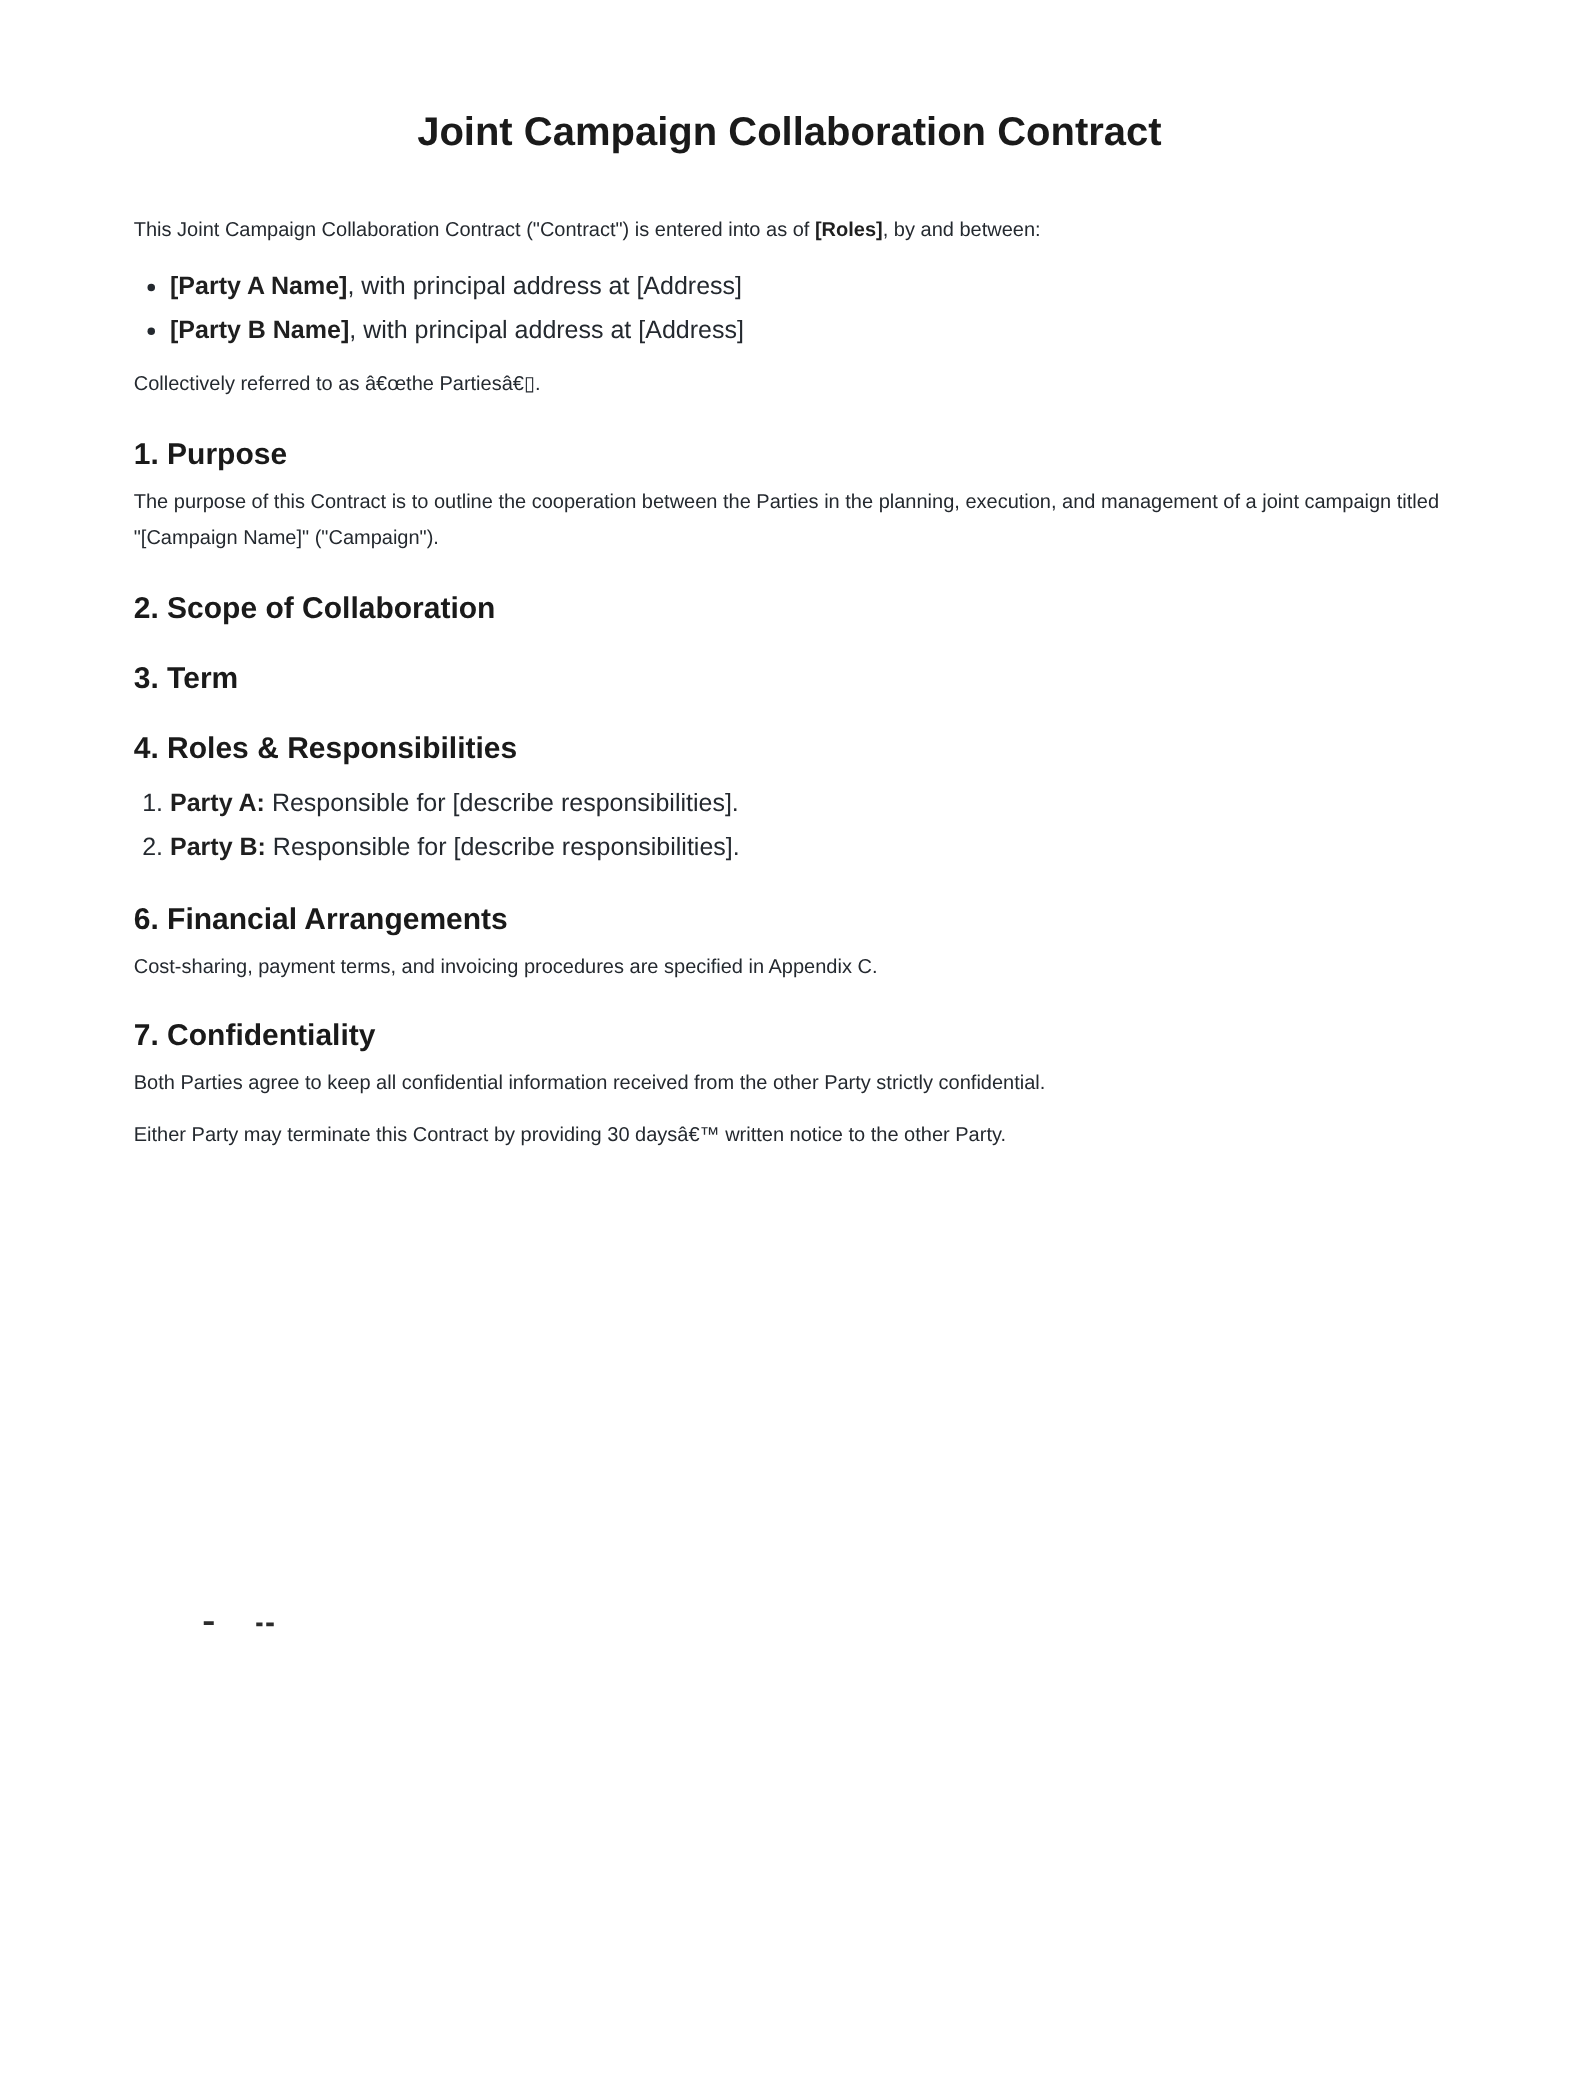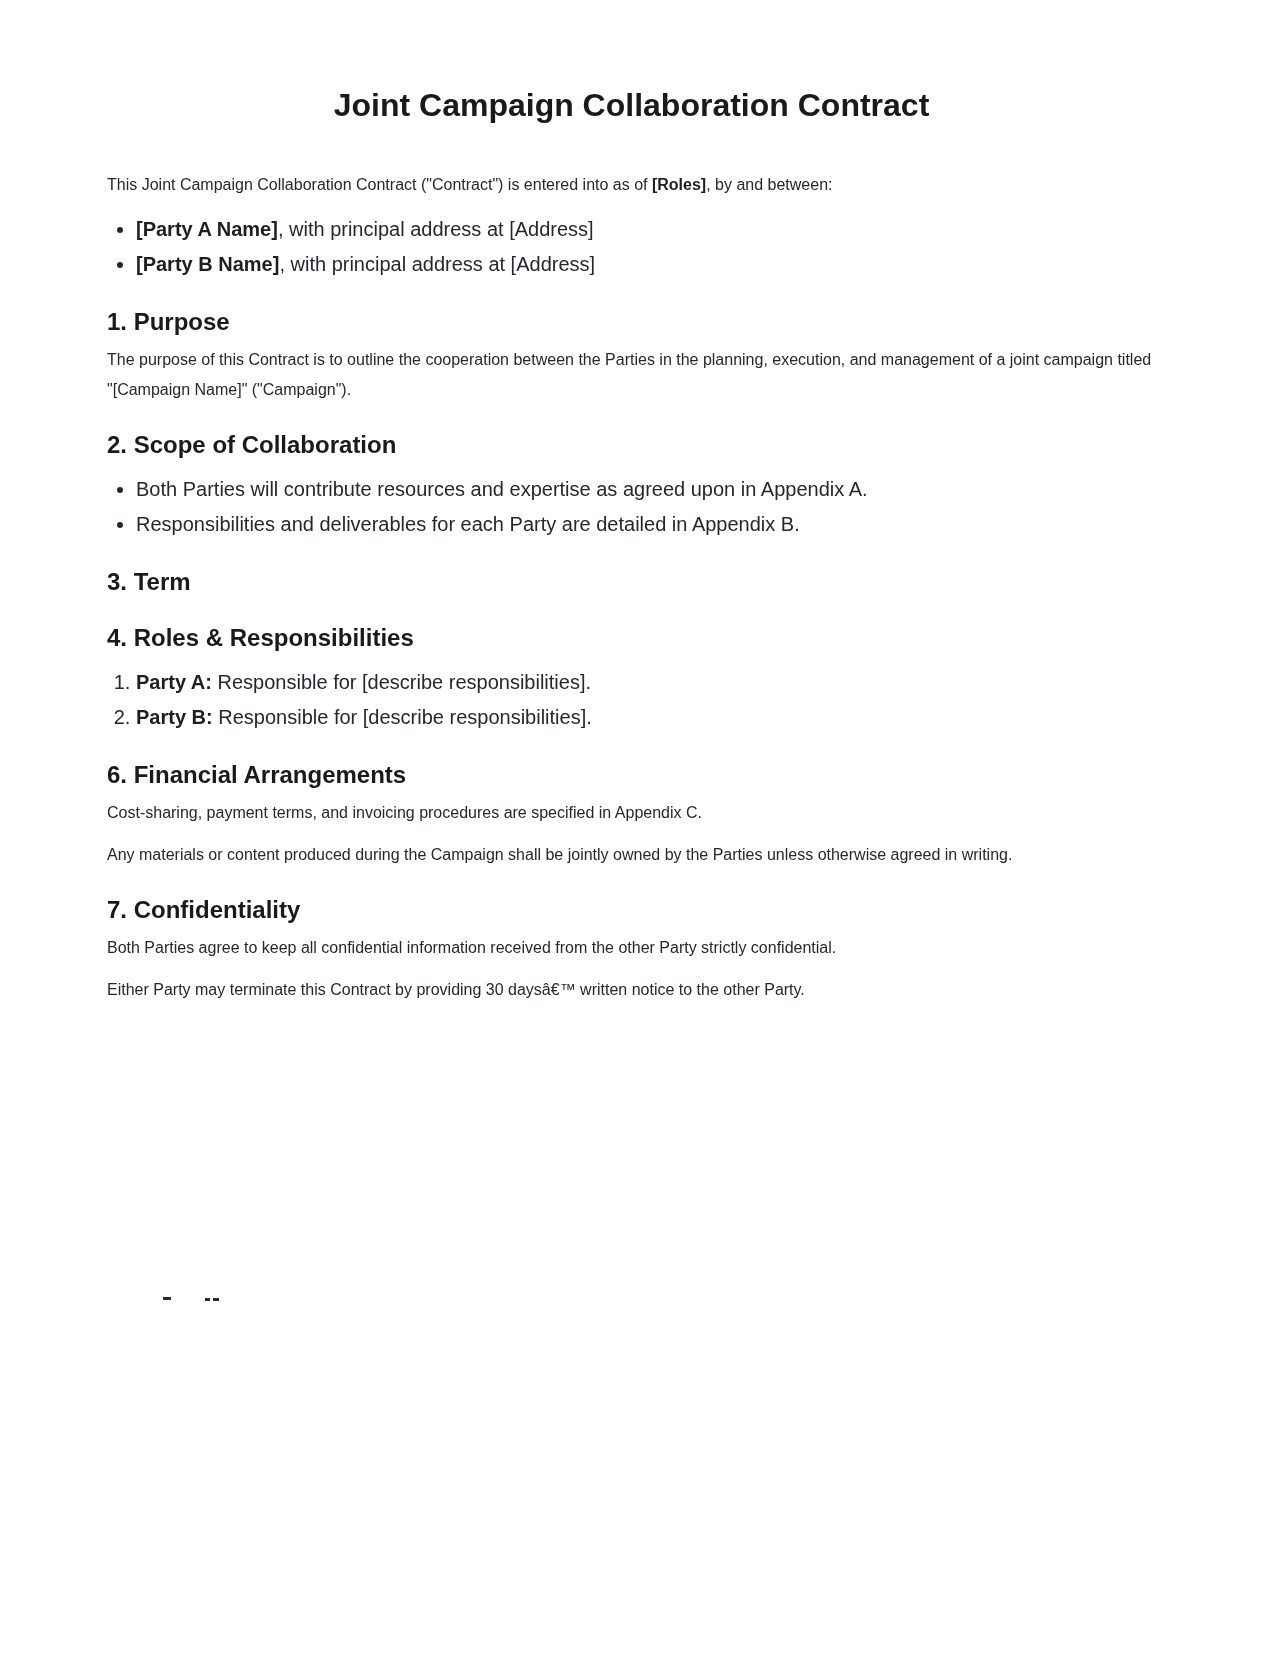--- a/index.html
+++ b/index.html
@@ -64,42 +64,38 @@
 
     <h1 class="doc-title">Joint Campaign Collaboration Contract</h1>
 
     <p class="para"><span>This Joint Campaign Collaboration Contract ("Contract") is entered into as of </span><strong>[Roles]</strong><span>, by and between:</span></p>
 
     <ul class="bullet-list">
       <li><strong>[Party A Name]</strong><span>, with principal address at [Address]</span></li>
       <li><strong>[Party B Name]</strong><span>, with principal address at [Address]</span></li>
     </ul>
 
+    <p class="para">Collectively referred to as â€œthe Partiesâ€▯.</p>
 
     <h2 class="sec-heading">1. Purpose</h2>
     <p class="para">The purpose of this Contract is to outline the cooperation between the Parties in the planning, execution, and management of a joint campaign titled "[Campaign Name]" ("Campaign").</p>
 
     <h2 class="sec-heading">2. Scope of Collaboration</h2>
-    <ul class="bullet-list">
-      <li>Both Parties will contribute resources and expertise as agreed upon in Appendix A.</li>
-      <li>Responsibilities and deliverables for each Party are detailed in Appendix B.</li>
-    </ul>
 
     <h2 class="sec-heading">3. Term</h2>
 
     <h2 class="sec-heading">4. Roles &amp; Responsibilities</h2>
     <ol class="num-list">
       <li><strong>Party A:</strong><span> Responsible for [describe responsibilities].</span></li>
       <li><strong>Party B:</strong><span> Responsible for [describe responsibilities].</span></li>
     </ol>
 
     <h2 class="sec-heading">6. Financial Arrangements</h2>
     <p class="para">Cost-sharing, payment terms, and invoicing procedures are specified in Appendix C.</p>
 
-    <p class="para">Any materials or content produced during the Campaign shall be jointly owned by the Parties unless otherwise agreed in writing.</p>
 
     <h2 class="sec-heading">7. Confidentiality</h2>
     <p class="para">Both Parties agree to keep all confidential information received from the other Party strictly confidential.</p>
 
     <p class="para">Either Party may terminate this Contract by providing 30 daysâ€™ written notice to the other Party.</p>
 
   </div>
 
   <div class="clip-fragment frag-1"></div>
   <div class="clip-fragment frag-2"></div>

